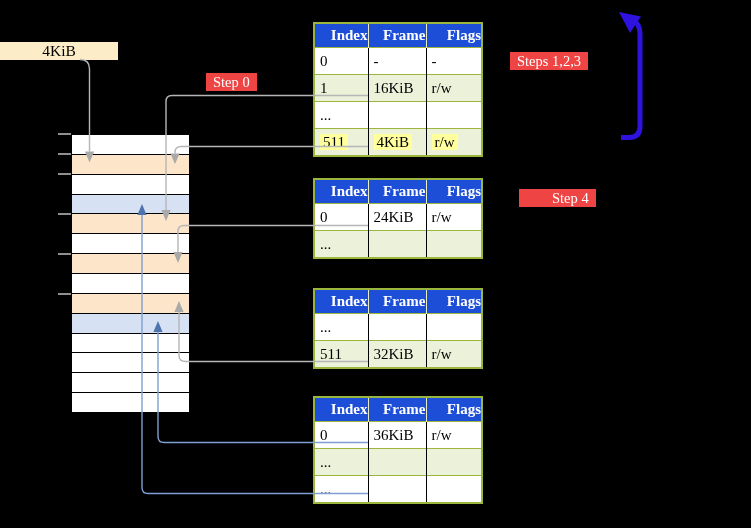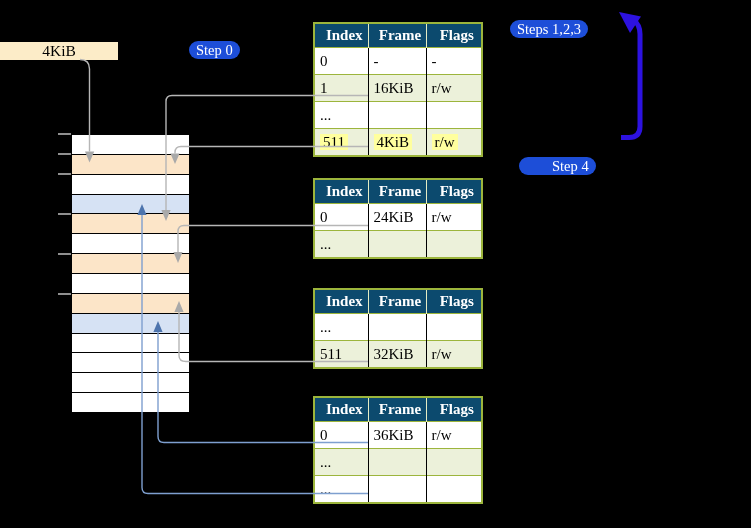--- a/index.html
+++ b/index.html
@@ -9,23 +9,23 @@
     font-family:"Liberation Serif","DejaVu Serif",serif;
   }
   .stage{position:absolute;inset:0;}
 
   
   .badge{
     position:absolute;height:18px;line-height:18px;
     color:#fff;font-size:14.5px;text-align:center;
     padding:0 7px;white-space:nowrap;
   }
-  .badge.red{background:#1d4ed8;border-radius:9px;}
+  .badge.red{background:#ef4444;border-radius:0;margin-top:32px;}
   .badge.blue{background:#4a36e8;border-radius:2px;}
-  #badge-step0{left:189px;top:41px;}
+  #badge-step0{left:206px;top:41px;}
   #badge-steps123{left:510px;top:20px;}
   #badge-steps1234{left:651px;top:20px;}
   #badge-step4{left:519px;top:157px;padding-left:33px;}
 
   
   #frame-label{
     position:absolute;left:0;top:42px;width:118px;height:18px;
     background:#fcecc8;color:#000;text-align:center;
     font-size:15.5px;line-height:18px;
   }
@@ -45,22 +45,22 @@
   .tick{position:absolute;left:58px;width:13px;height:2px;background:#8f8f8f;}
 
   
   .ptable{
     position:absolute;left:313px;width:168px;
     border-collapse:collapse;table-layout:fixed;
     background:#fff;font-size:15px;
     border:2.5px solid #9cb53c;
   }
   .ptable th{
-    background:#0c4a6e;color:#fff;font-weight:bold;
-    height:23px;text-align:center;padding:0 0 0 6px;font-size:15px;
+    background:#1d4ed8;color:#fff;font-weight:bold;
+    height:23px;text-align:right;padding:0 0 0 6px;font-size:15px;
     border-left:1.5px solid #e4ecc4;
   }
   .ptable th:first-child{border-left:none;}
   .ptable td{
     height:26px;padding:0 0 0 5px;color:#000;
     border-top:1.4px solid #9cb53c;border-left:1px solid #000;
     overflow:hidden;white-space:nowrap;
   }
   .ptable td:first-child{border-left:none;}
   .ptable tbody tr:nth-child(even) td{background:#ecf1da;}

